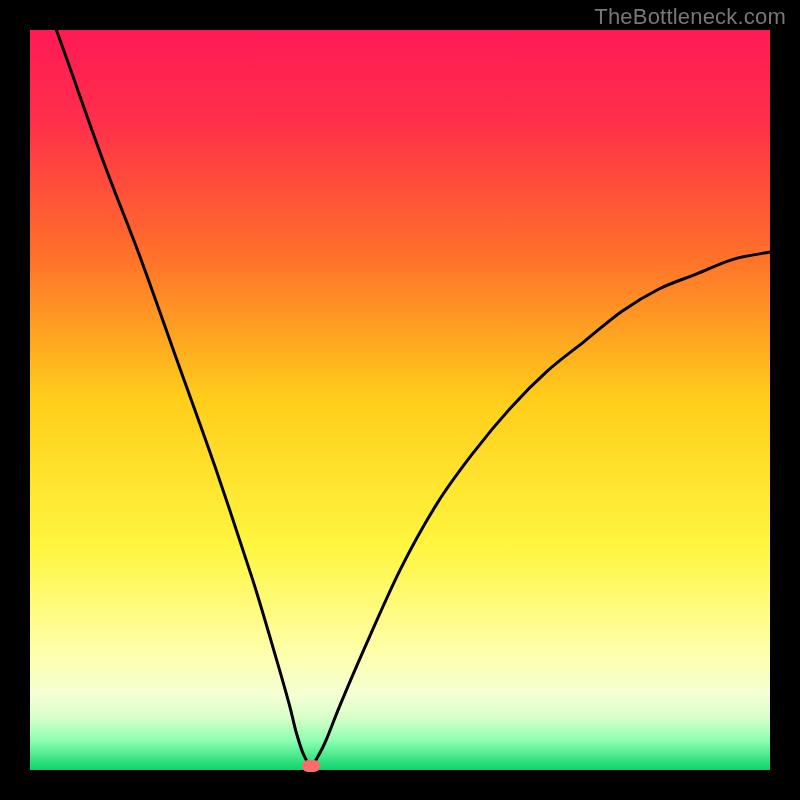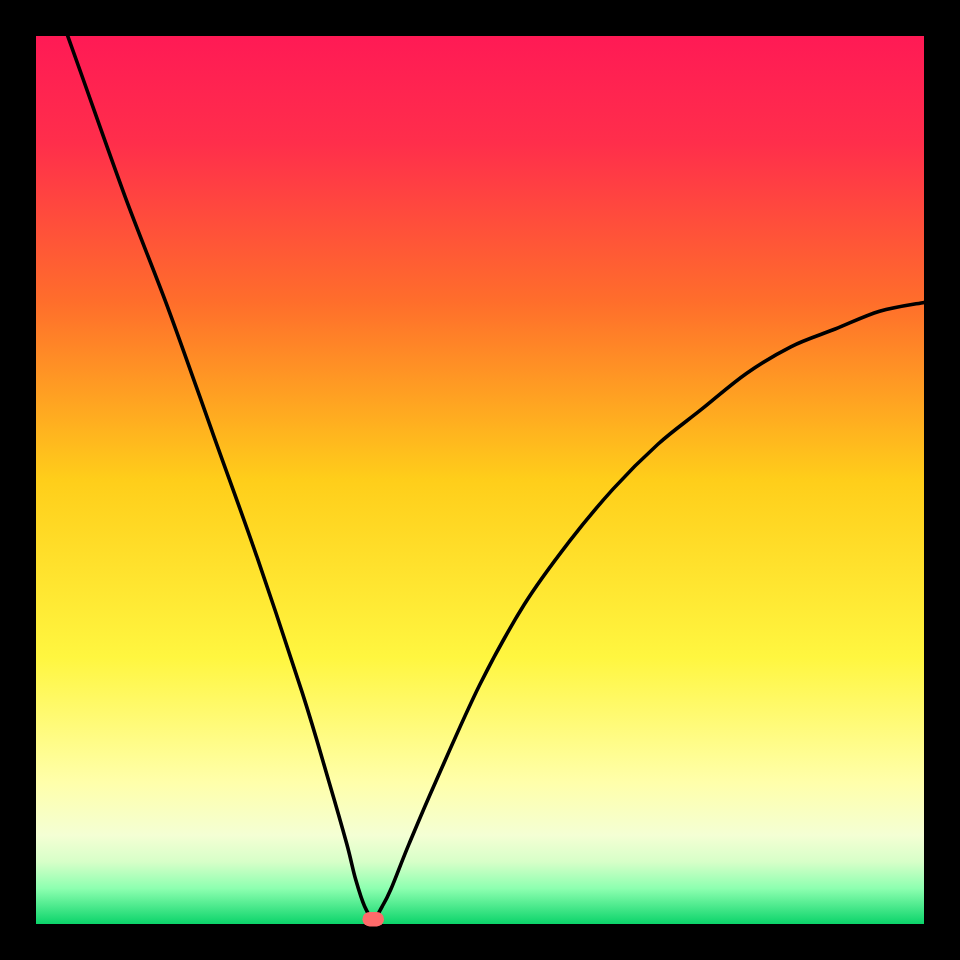--- a/index.html
+++ b/index.html
@@ -57,13 +57,14 @@
 
 <div class="frame">
   <div id="plot" class="plot" style="background: linear-gradient(rgb(255, 26, 85) 0%, rgb(255, 46, 75) 12%, rgb(255, 110, 43) 30%, rgb(255, 206, 26) 50%, rgb(255, 246, 64) 70%, rgb(255, 255, 170) 84%, rgb(244, 255, 212) 90%, rgb(215, 255, 200) 93%, rgb(141, 255, 176) 96%, rgb(11, 212, 106) 100%);"></div>
 
   <svg id="curve-svg" class="curve" viewBox="0 0 740 740" preserveAspectRatio="none">
     <path id="curve-path" d="M0.0,-74.0C6.2,-56.7 24.7,-4.9 37.0,29.6C49.3,64.1 61.7,99.9 74.0,133.2C86.3,166.5 98.7,196.1 111.0,229.4C123.3,262.7 135.7,298.5 148.0,333.0C160.3,367.5 172.7,400.8 185.0,436.6C197.3,472.4 212.1,516.8 222.0,547.6C231.9,578.4 238.0,600.6 244.2,621.6C250.4,642.6 255.3,659.8 259.0,673.4C262.7,687.0 263.9,694.4 266.4,703.0C268.9,711.6 271.3,719.8 273.8,725.2C276.3,730.6 278.7,735.6 281.2,735.6C283.7,735.6 286.1,729.4 288.6,725.2C291.1,721.0 292.3,719.0 296.0,710.4C299.7,701.8 304.6,688.2 310.8,673.4C317.0,658.6 323.1,643.8 333.0,621.6C342.9,599.4 357.7,564.9 370.0,540.2C382.3,515.5 394.7,493.3 407.0,473.6C419.3,453.9 431.7,437.8 444.0,421.8C456.3,405.8 468.7,391.0 481.0,377.4C493.3,363.8 505.7,351.5 518.0,340.4C530.3,329.3 542.7,320.7 555.0,310.8C567.3,300.9 579.7,289.8 592.0,281.2C604.3,272.6 616.7,265.2 629.0,259.0C641.3,252.8 653.7,249.1 666.0,244.2C678.3,239.3 690.7,233.1 703.0,229.4C715.3,225.7 733.8,223.2 740.0,222.0" fill="none" stroke-width="3" stroke-linecap="round" stroke="#000000"></path>
   </svg>
 
   <div id="marker" class="marker" style="left: 311.2px; top: 765.56px; background: rgb(255, 106, 106);"></div>
 
+  <div class="watermark">TheBottleneck.com</div>
 </div>
 
 </body></html>

